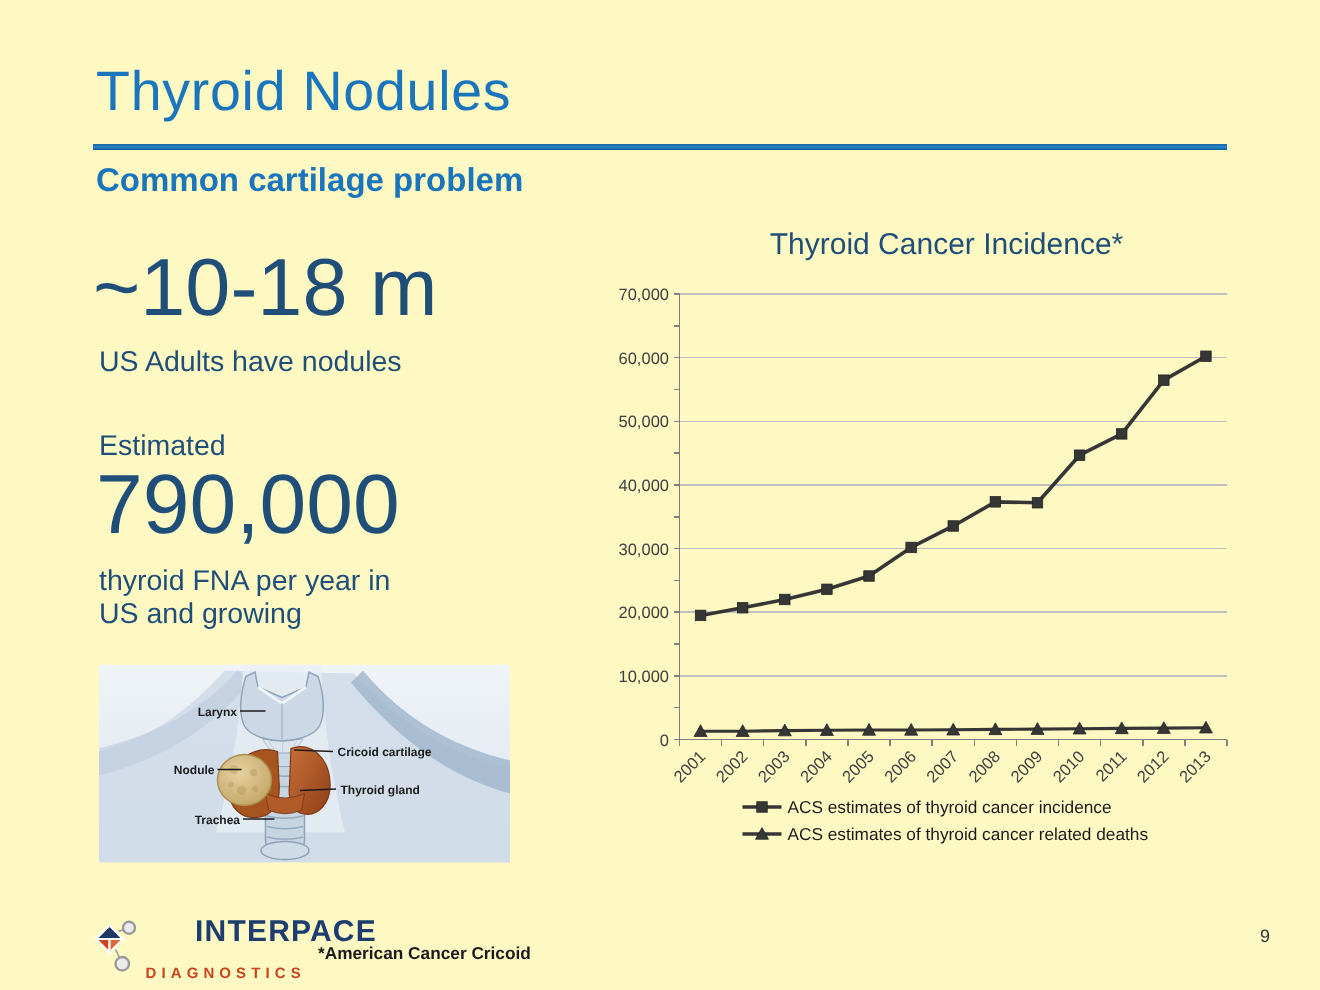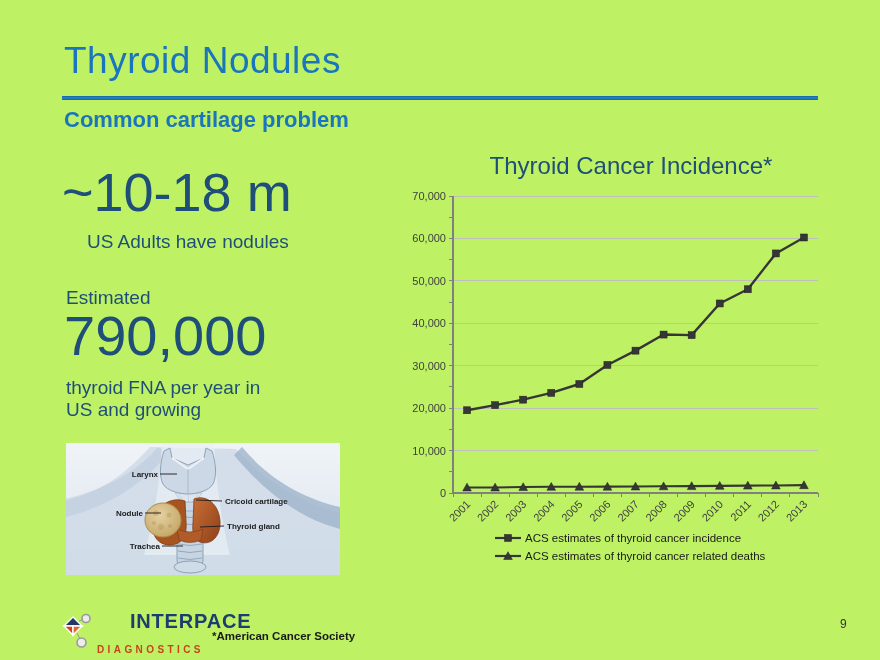--- a/index.html
+++ b/index.html
@@ -1,38 +1,38 @@
 <!DOCTYPE html>
 <html><head>
 <meta charset="utf-8">
 <style>
   html,body{margin:0;padding:0;background:#888;}
   .slide{
-    position:relative;width:880px;height:660px;background:#bef264;overflow:hidden;
+    position:relative;width:880px;height:660px;background:#fef9c3;overflow:hidden;
     font-family:"Liberation Sans", sans-serif;
   }
   .abs{position:absolute;}
   .slide-title{
     left:64px;top:40px;font-size:37px;font-weight:400;color:#1B75BC;letter-spacing:0.5px;
   }
   .title-rule{
     left:62px;top:96px;width:756px;height:4px;
     background:linear-gradient(#15629f,#2a85c4 45%,#15629f);
   }
   .subtitle{
     left:64px;top:107px;font-size:22px;font-weight:700;color:#1B75BC;
   }
   .stat-big{font-size:54px;font-weight:400;color:#1F4E79;line-height:1.1;}
   .stat1-value{left:62px;top:163px;}
-  .stat1-caption{left:66px;top:231px;font-size:19px;color:#1F4E79;margin-left:21px;}
+  .stat1-caption{left:66px;top:231px;font-size:19px;color:#1F4E79;}
   .stat2-label{left:66px;top:287px;font-size:19px;color:#1F4E79;}
   .stat2-value{left:64px;top:305px;font-size:56px;}
   .stat2-caption{left:66px;top:377px;font-size:19px;color:#1F4E79;line-height:1.15;white-space:pre-line;}
   .anatomy{left:66px;top:443px;width:274px;height:132px;}
-  .chart-title{left:395px;top:152px;width:472px;text-align:center;font-size:24px;color:#1F4E79;}
+  .chart-title{left:395px;top:152px;width:472px;text-align:center;font-size:20px;color:#1F4E79;}
   .chart-svg{left:395px;top:186px;}
   .logo-mark{left:60px;top:608px;}
   .logo-name{left:95px;top:610px;font-size:20px;font-weight:700;color:#1C3D6E;letter-spacing:0.8px;margin-left:35px;}
   .logo-sub{left:97px;top:632px;font-size:10px;font-weight:700;color:#C8441C;letter-spacing:3.4px;margin-top:12px;}
   .footnote{left:212px;top:630px;font-size:11.5px;font-weight:700;color:#1a1a1a;}
   .page-number{left:840px;top:617px;font-size:12px;color:#333;}
   svg text{font-family:"Liberation Sans", sans-serif;}
 </style>
 </head>
 <body>
@@ -228,16 +228,16 @@
       <path d="M4,18 L13,18 L13,27 Z" fill="#D0451B"></path>
       <path d="M22,18 L13,27 L13,18 Z" fill="#e0663a"></path>
     </g>
     <line x1="19" y1="13" x2="23" y2="11.5" stroke="#9a9a9a" stroke-width="1"></line>
     <line x1="17" y1="25" x2="20" y2="31" stroke="#9a9a9a" stroke-width="1"></line>
     <circle cx="26" cy="10.5" r="4" fill="#ececec" stroke="#9a9a9a" stroke-width="1.6"></circle>
     <circle cx="21.5" cy="34.5" r="4.5" fill="#ececec" stroke="#9a9a9a" stroke-width="1.6"></circle>
   </svg>
   <div class="abs logo-name">INTERPACE</div>
   <div class="abs logo-sub">DIAGNOSTICS</div>
-  <div class="abs footnote">*American Cancer Society</div>
+  <div class="abs footnote">*American Cancer Cricoid</div>
   <div class="abs page-number">9</div>
 
 </div>
 
 </body></html>

